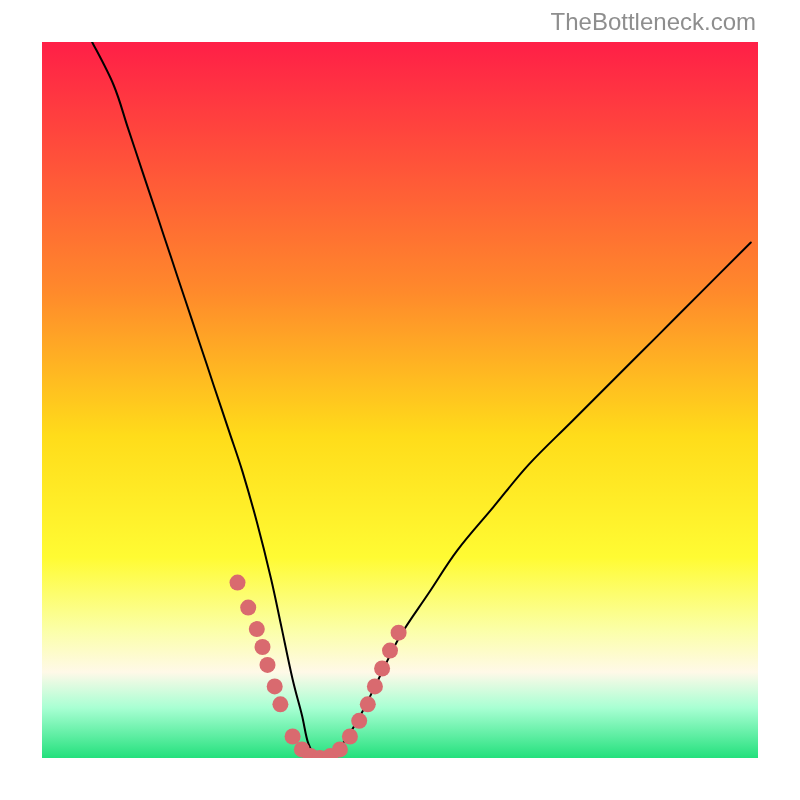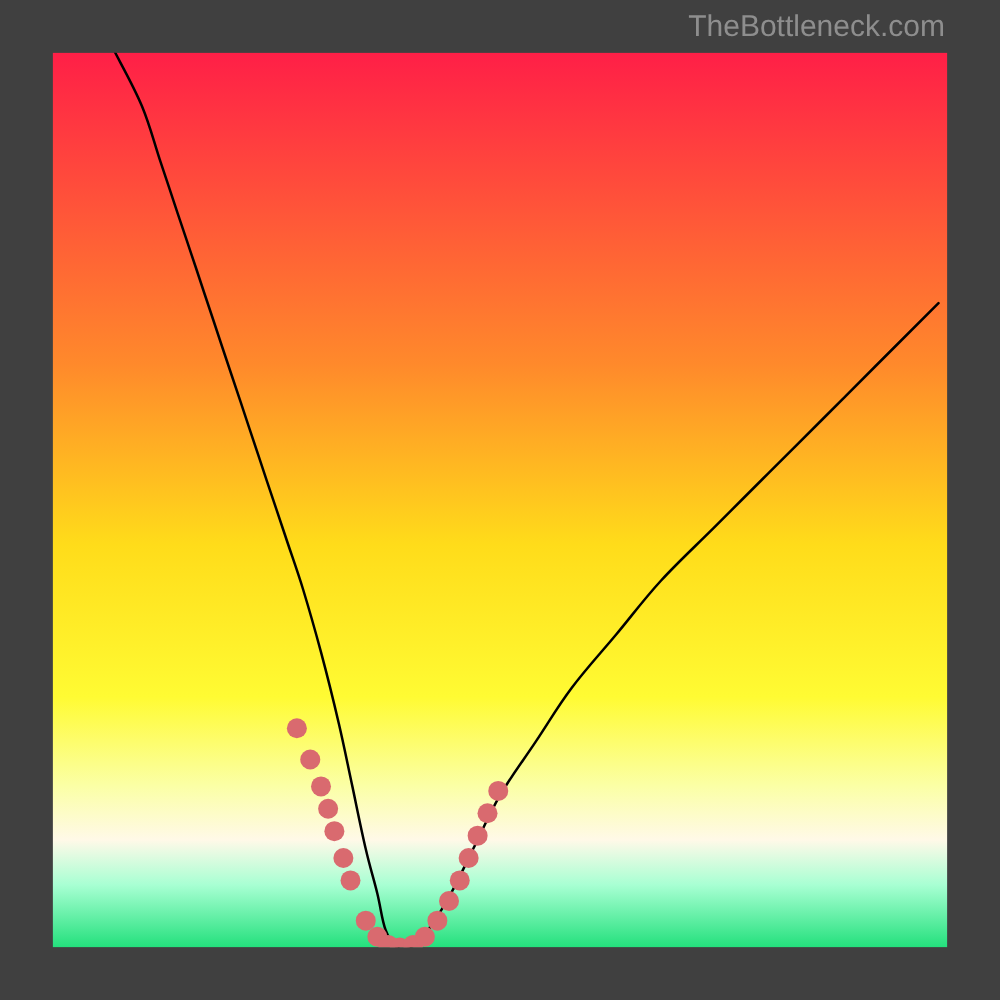--- a/index.html
+++ b/index.html
@@ -9,21 +9,21 @@
     height: 800px;
     background: #000000;
     overflow: hidden;
   }
   .frame {
     position: absolute;
     left: 0;
     top: 0;
     width: 800px;
     height: 800px;
-    background: #404040;
+    background: #ffffff;
   }
   .plot-area {
     position: absolute;
     left: 42px;
     top: 42px;
     width: 716px;
     height: 716px;
     overflow: hidden;
   }
   .gradient {

